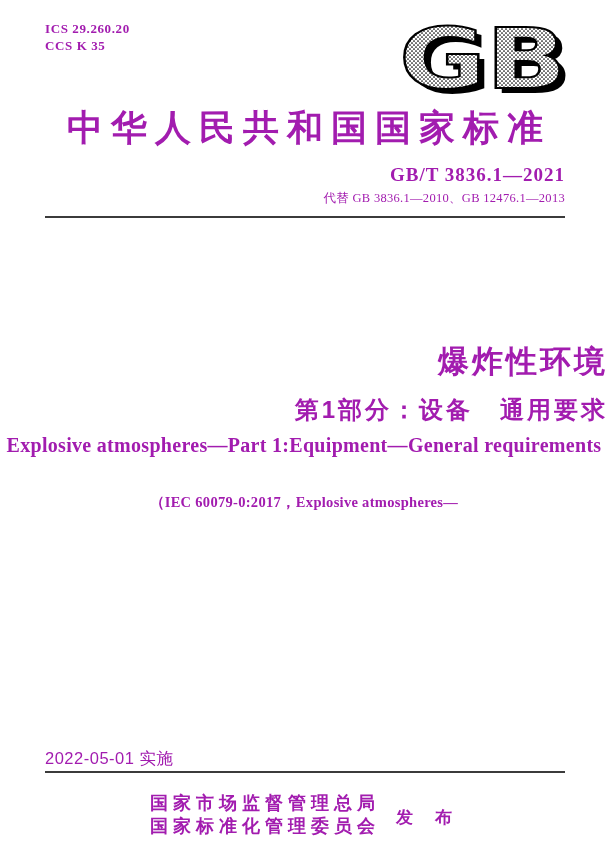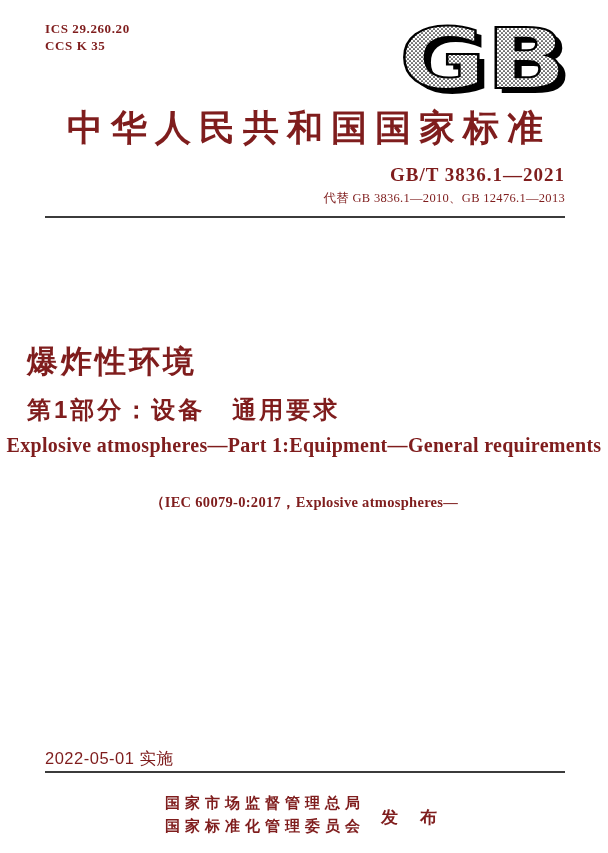--- a/index.html
+++ b/index.html
@@ -4,21 +4,21 @@
 <style>
   * { margin: 0; padding: 0; box-sizing: border-box; }
   html, body { background: #e8e8e8; }
   .page {
     position: relative;
     width: 608px;
     height: 853px;
     margin: 0 auto;
     background: #ffffff;
     font-family: "Liberation Serif", serif;
-    color: #7f1d1d;
+    color: #a21caf;
     overflow: hidden;
   }
   
   .ics-block {
     position: absolute;
     left: 45px;
     top: 20px;
     font-family: "Liberation Serif", serif;
     font-weight: bold;
     font-size: 13px;
@@ -77,21 +77,21 @@
     background: #3b3b3b;
   }
   .rule-top { top: 216px; }
   .rule-bottom { top: 771px; }
   
   .title-cn {
     position: absolute;
     top: 341px;
     left: 0;
     right: 0;
-    text-align: left;
+    text-align: right;
     font-family: "Liberation Sans", sans-serif;
     font-weight: bold;
     margin-left: 27px;
   }
   .title-cn-line1 {
     font-size: 31px;
     letter-spacing: 3px;
   }
   .title-cn-line2 {
     margin-top: 11px;
@@ -142,21 +142,21 @@
     right: 0;
     display: flex;
     justify-content: center;
     align-items: center;
     gap: 16px;
   }
   .pub-lines {
     text-align: center;
     font-family: "Liberation Serif", serif;
     font-weight: bold;
-    font-size: 15px;
+    font-size: 18px;
     line-height: 23px;
     letter-spacing: 5px;
     white-space: nowrap;
   }
   .publish-label {
     font-family: Liberation Mono, monospace;
     font-weight: bold;
     font-size: 17px;
     letter-spacing: 6px;
     white-space: nowrap;

